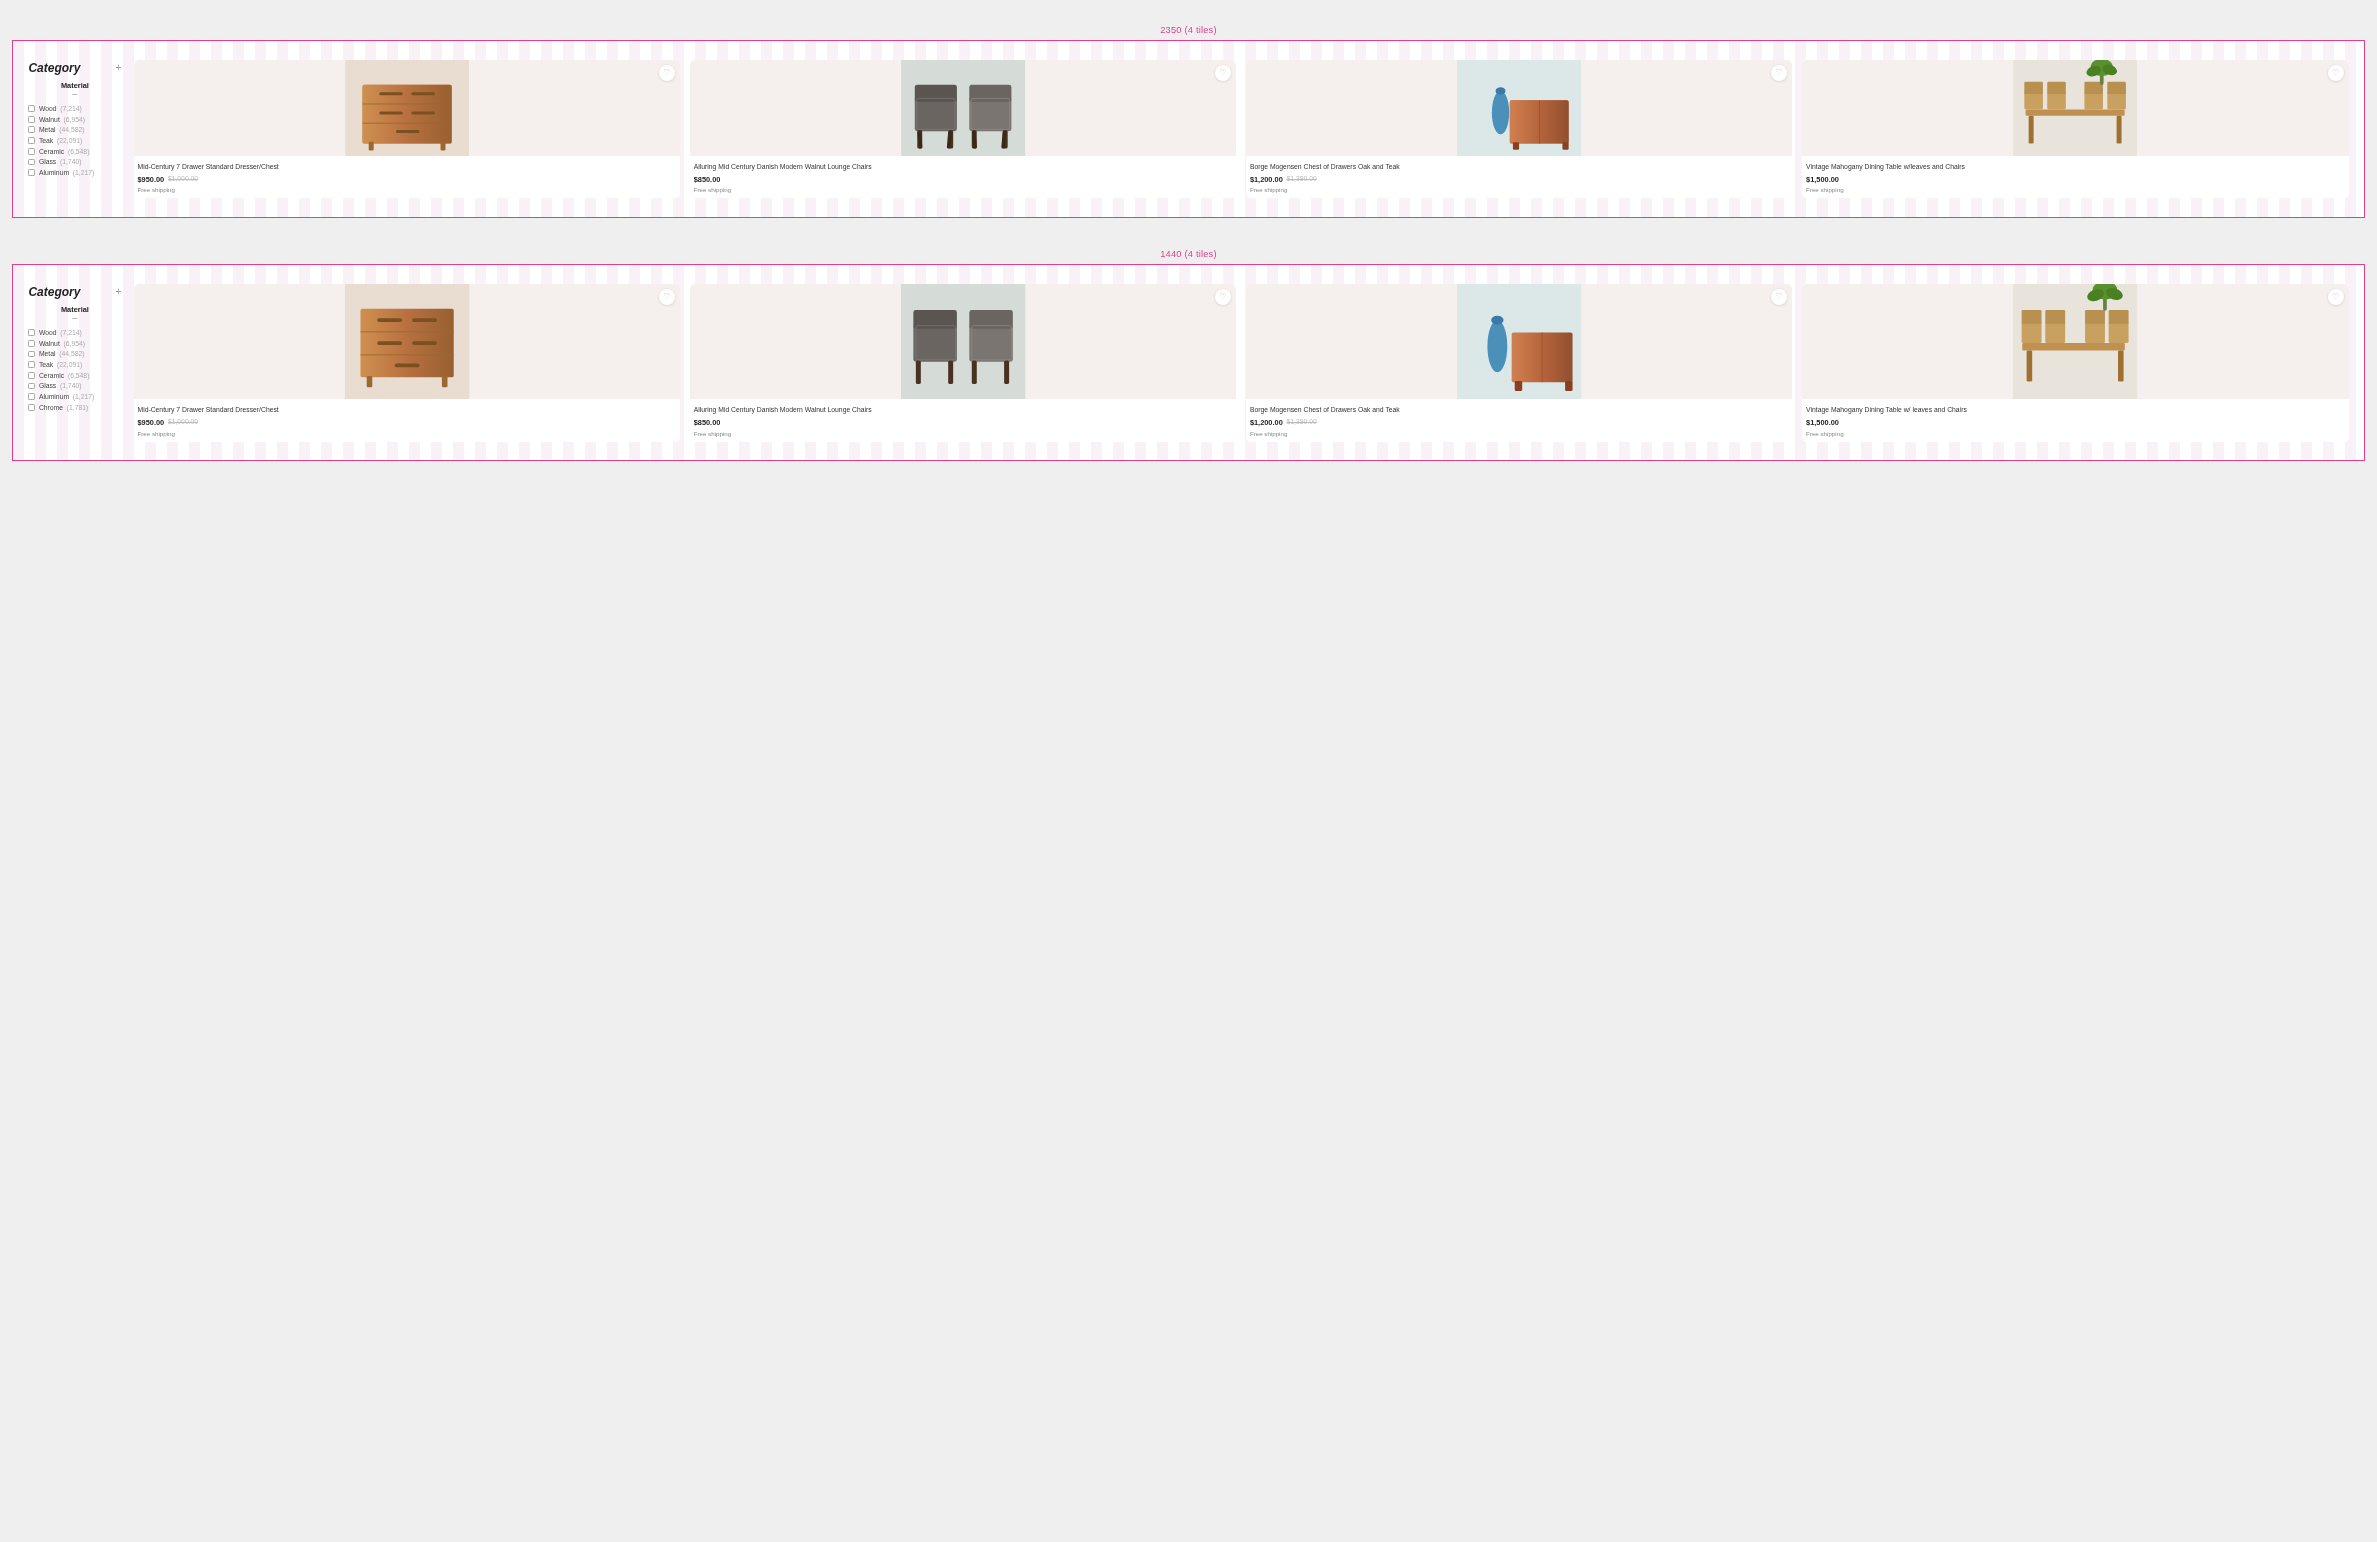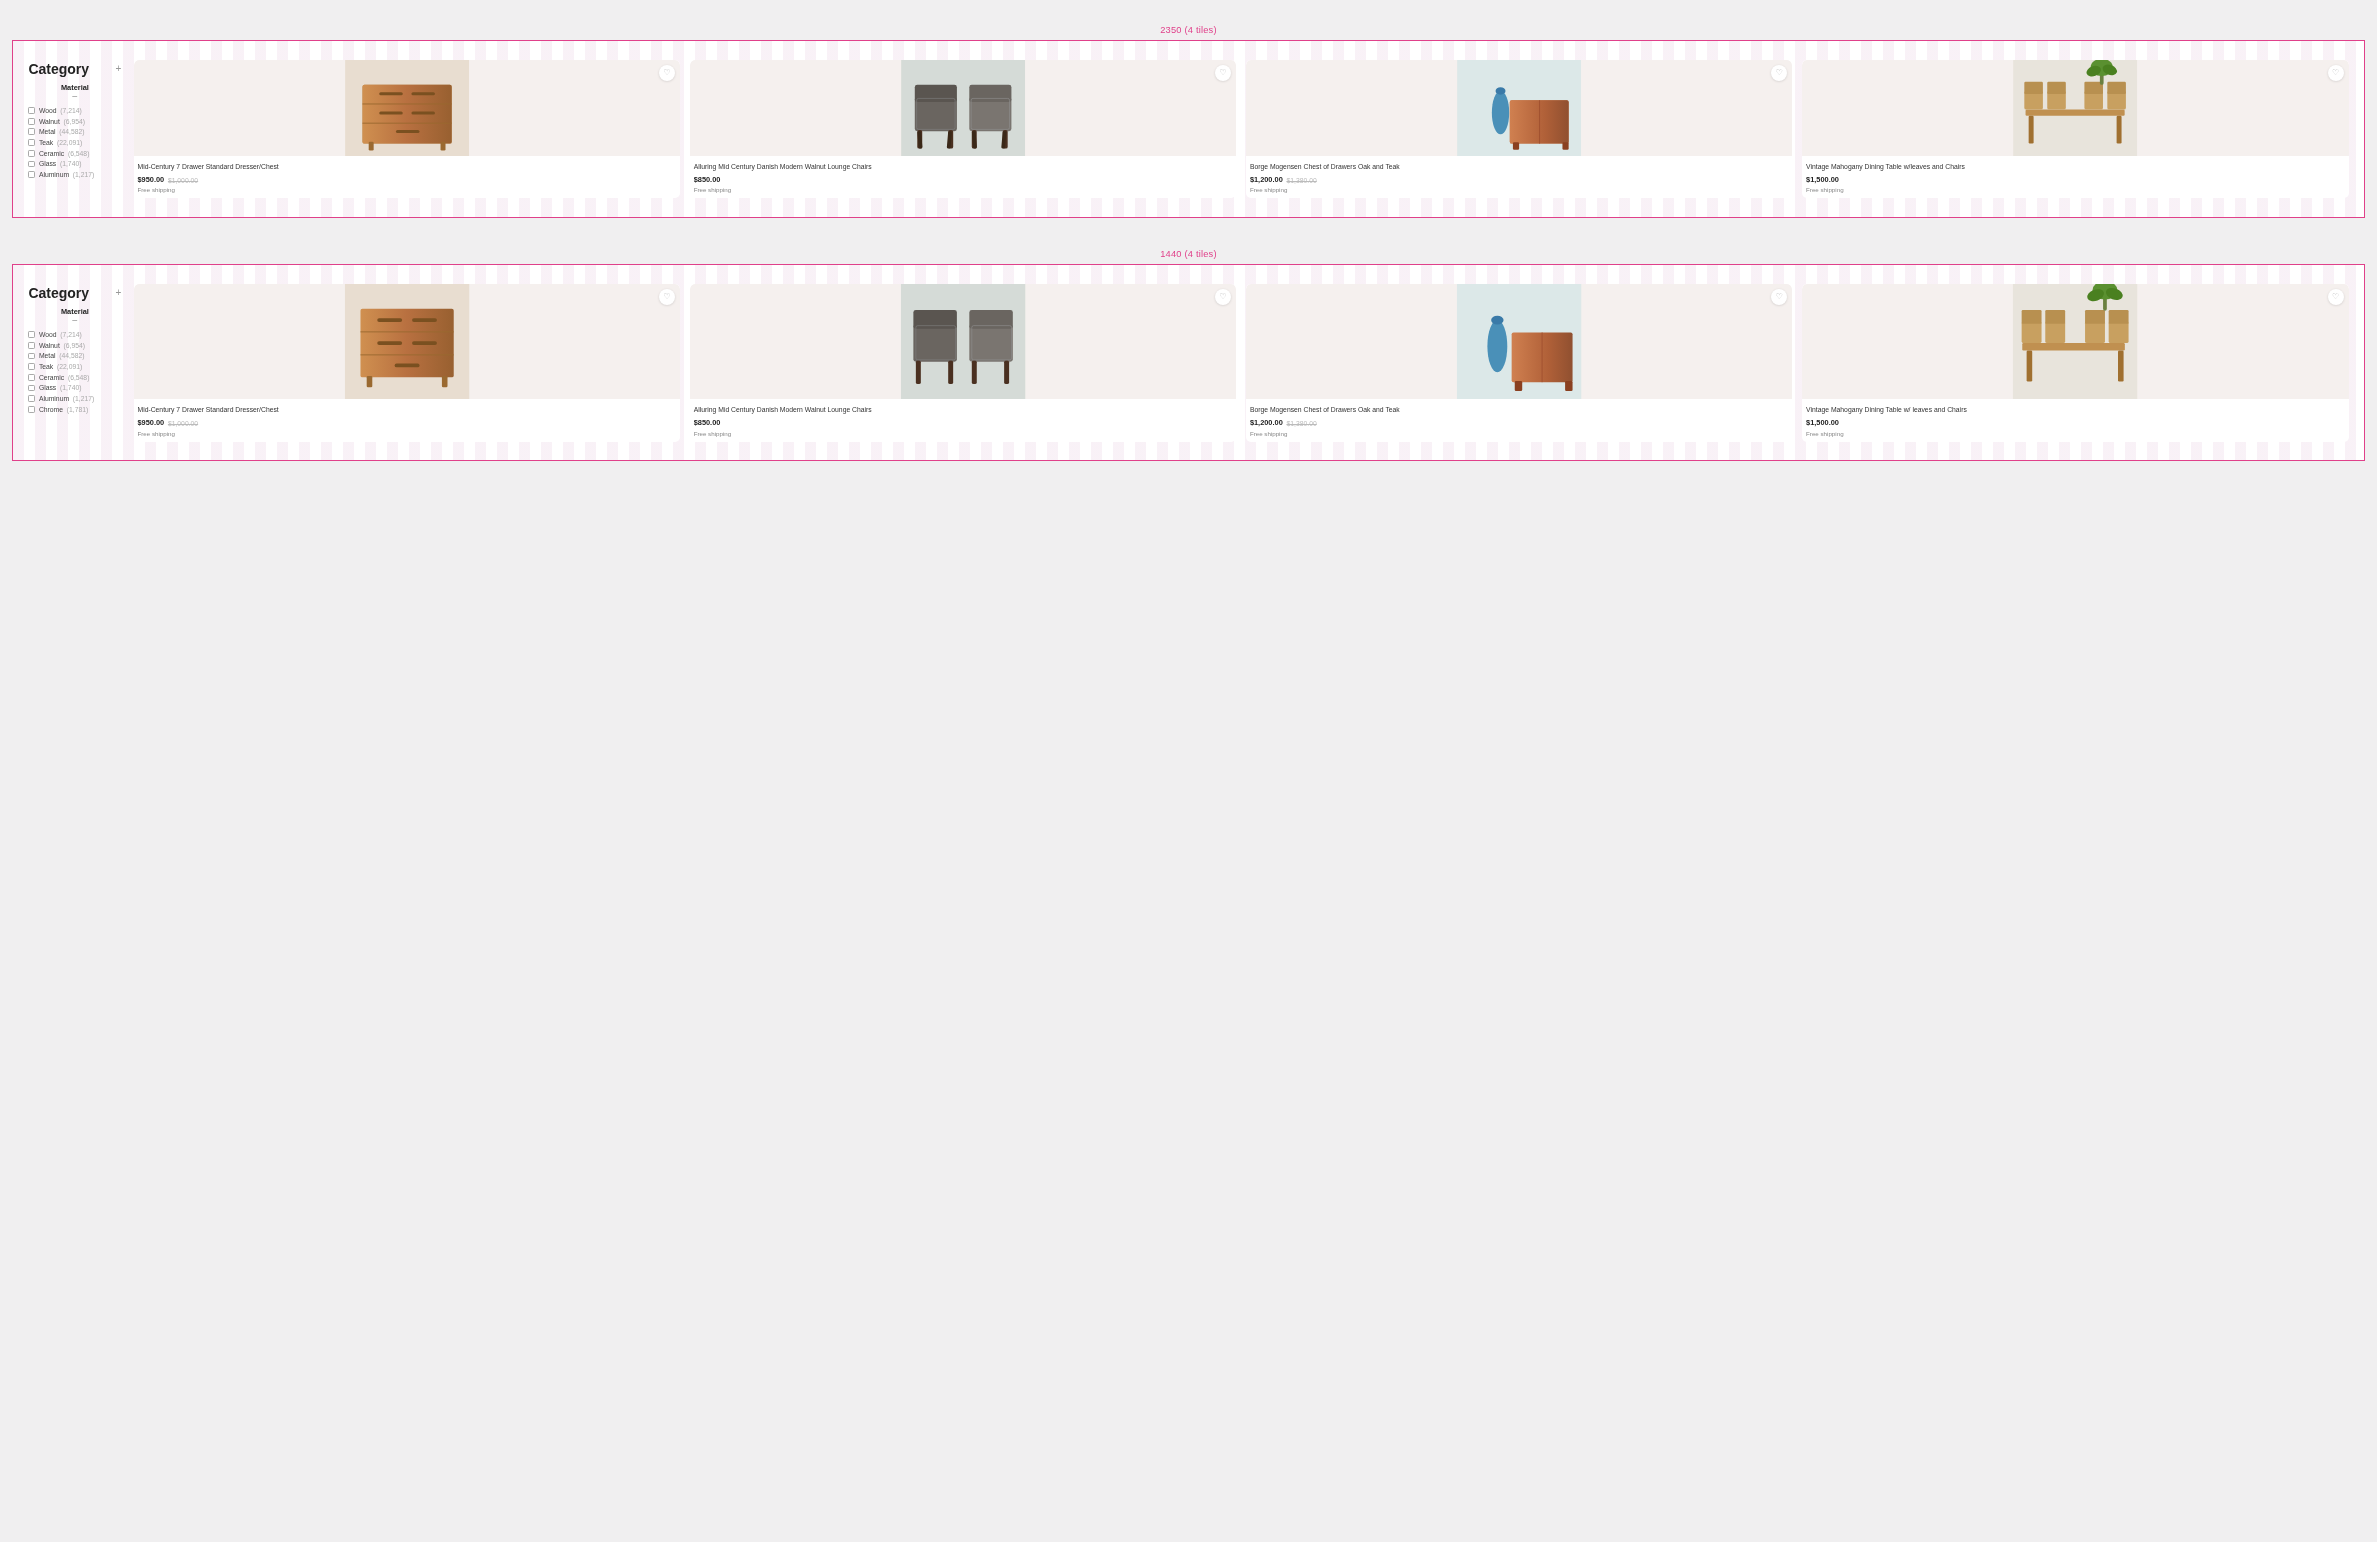--- a/index.html
+++ b/index.html
@@ -55,23 +55,24 @@
     }
 
     .sidebar-section-header {
       display: flex;
       justify-content: space-between;
       align-items: center;
       margin-bottom: 6.2px;
     }
 
     .sidebar-section-title {
-      font-size: 14px;
+      font-size: 12px;
       font-weight: 700;
       color: #222;
+      font-style: italic;
     }
 
     .sidebar-icon-btn {
       color: #999;
       font-size: 10px;
       cursor: pointer;
       line-height: 1;
     }
 
     .sidebar-subsection-header {
@@ -166,21 +167,21 @@
     .product-title {
       font-size: 6.8px;
       color: #333;
       line-height: 1.4;
       margin-bottom: 3.7px;
       font-weight: 400;
     }
 
     .product-price-row {
       display: flex;
-      align-items: flex-end;
+      align-items: flex-start;
       gap: 3.7px;
       margin-bottom: 2.5px;
     }
 
     .price-current {
       font-size: 7.4px;
       font-weight: 700;
       color: #222;
     }
 

